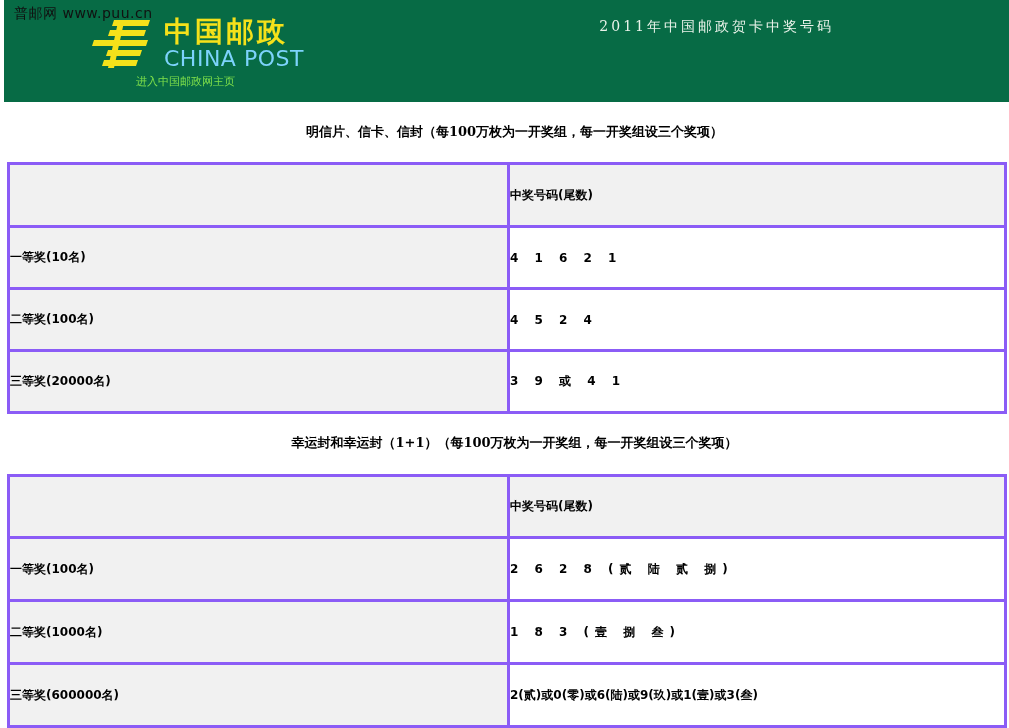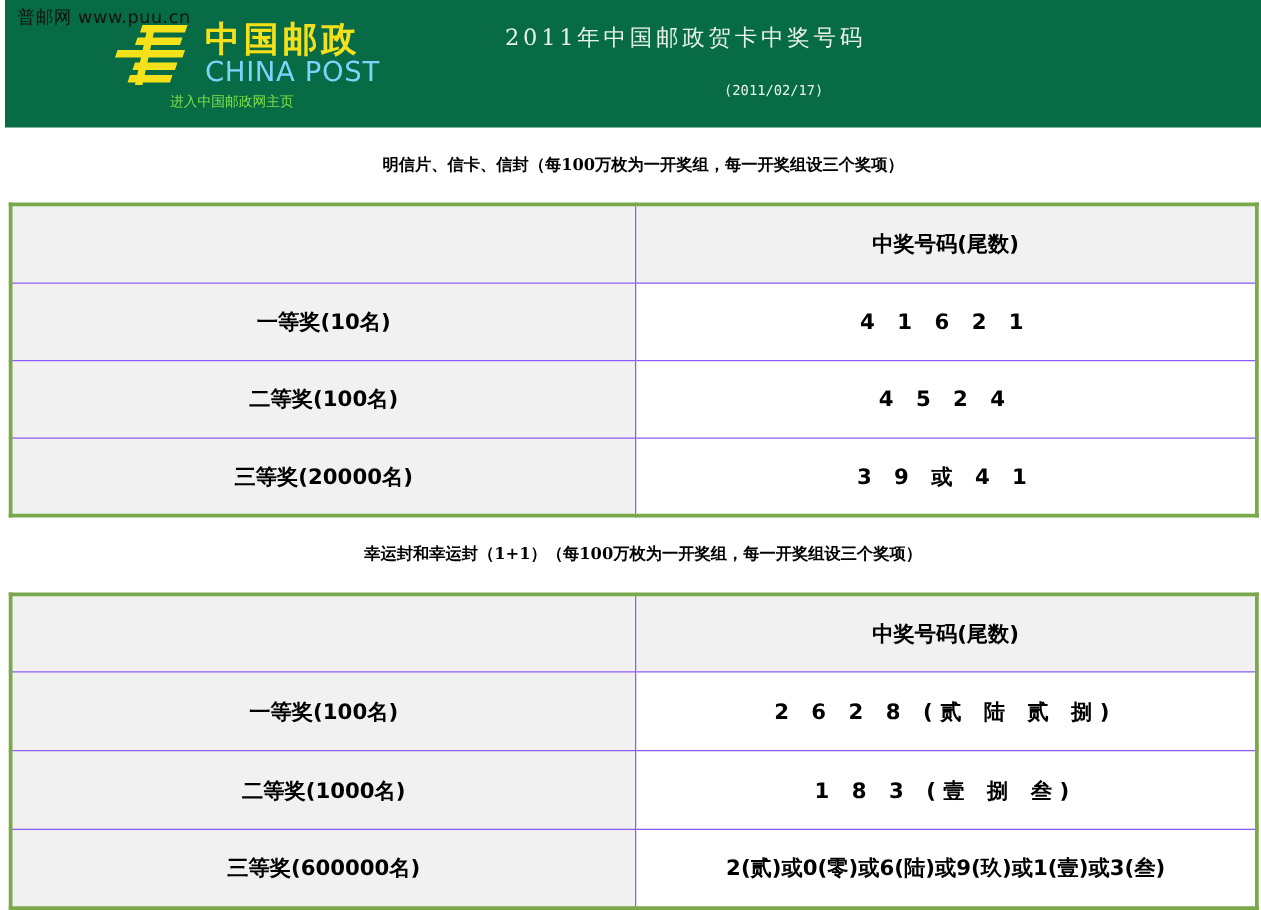--- a/index.html
+++ b/index.html
@@ -30,44 +30,44 @@
       position: absolute; left: 72px; top: 34px;
       font-family: "DejaVu Sans", sans-serif;
       font-size: 22px; color: #7dd3fc; letter-spacing: 0.5px; white-space: nowrap;
       line-height: 22px;
     }
     .home-link {
       position: absolute; left: 132px; top: 74px;
       font-size: 11px; color: #7fe04a; white-space: nowrap; text-decoration: none;
     }
     .page-title {
-      position: absolute; left: 400px; top: 18px; width: 430px; text-align: left;
-      font-family: "DejaVu Serif", serif; font-size: 18px; color: #eaf3ea;
+      position: absolute; left: 400px; top: 18px; width: 430px; text-align: right;
+      font-family: "DejaVu Serif", serif; font-size: 14px; color: #eaf3ea;
       letter-spacing: 3px; white-space: nowrap;
     }
     .page-date {
       position: absolute; left: 400px; top: 66px; width: 430px; text-align: center;
       font-family: "DejaVu Sans Mono", monospace; font-size: 11px; color: #eaf3ea;
     }
 
     .section-title {
       position: absolute; left: 0; width: 1009px; text-align: center;
       font-family: "DejaVu Serif", serif; font-weight: bold; font-size: 13px;
       white-space: nowrap;
       padding-left: 20px;
     }
 
     table.prize-table {
       position: absolute; left: 7px; width: 1000px;
       border-collapse: collapse; border: 3px solid #7aa84a;
       table-layout: fixed;
     }
     table.prize-table td {
-      border: 1px solid #8b5cf6; text-align: center; vertical-align: middle;
-      font-family: "DejaVu Sans", sans-serif; font-weight: bold; font-size: 17px;
+      border: 3px solid #8b5cf6; vertical-align: middle;
+      font-family: "DejaVu Sans", sans-serif; font-weight: bold; font-size: 12px;
     }
     td.c-left { width: 500px; background: #f1f1f1; }
     td.c-right { background: #ffffff; }
     tr.head-row td.c-right { background: #f1f1f1; }
     .spaced { letter-spacing: 6px; }
   </style>
 </head>
 <body>
 
 <div class="header">
@@ -80,21 +80,20 @@
         <polygon points="16,32 50,32 48,38 14,38"></polygon>
         <polygon points="12,42 46,42 44,48 10,48"></polygon>
         <polygon points="26,4 32,4 22,50 16,50"></polygon>
       </g>
     </svg>
     <div class="logo-cn">中国邮政</div>
     <div class="logo-en">CHINA POST</div>
   </div>
   <a class="home-link">进入中国邮政网主页</a>
   <div class="page-title">2011年中国邮政贺卡中奖号码</div>
-  <div class="page-date">(2011/02/17)</div>
 </div>
 
 <div class="watermark">普邮网 www.puu.cn</div>
 
 <div class="section-title" style="top:123px;">明信片、信卡、信封（每100万枚为一开奖组，每一开奖组设三个奖项）</div>
 <table class="prize-table" style="top:162px; height:252px;">
   <tbody>
       <tr class="head-row" style="height:63px;">
     <td class="c-left"></td>
     <td class="c-right">中奖号码(尾数)</td>

